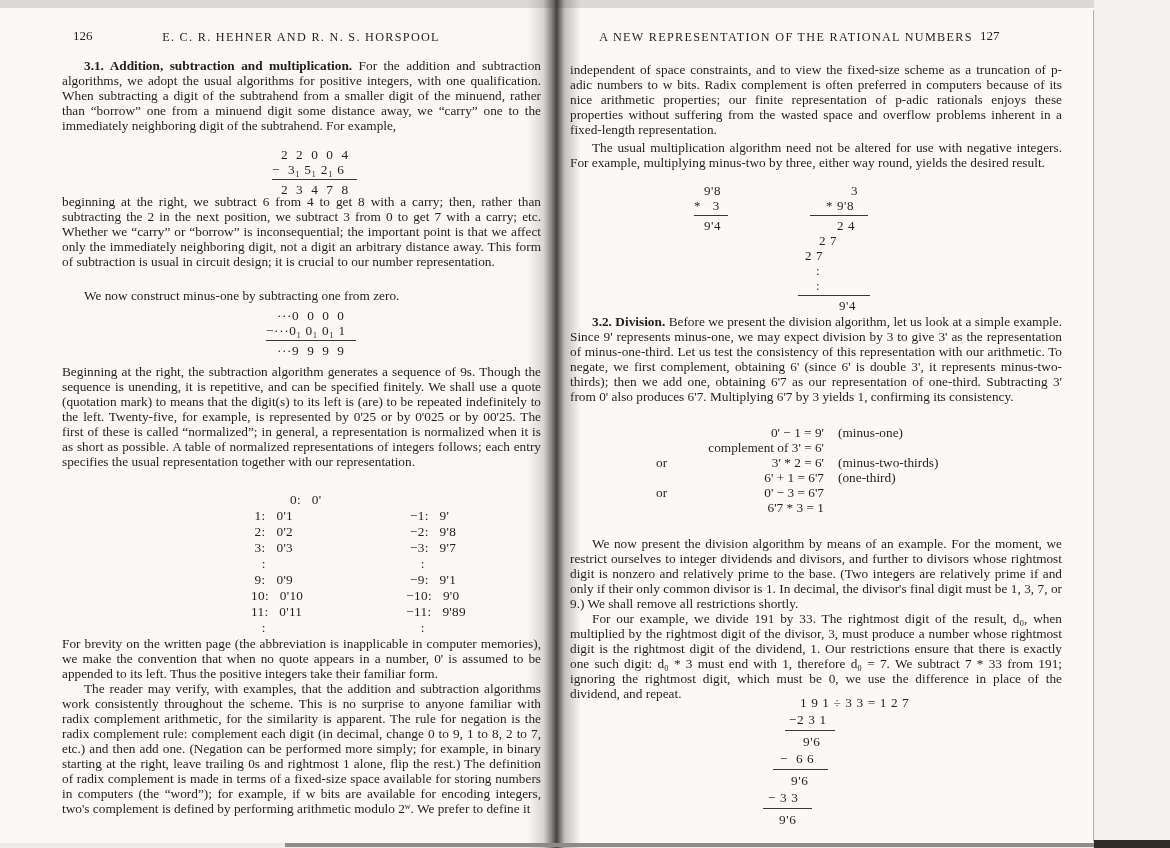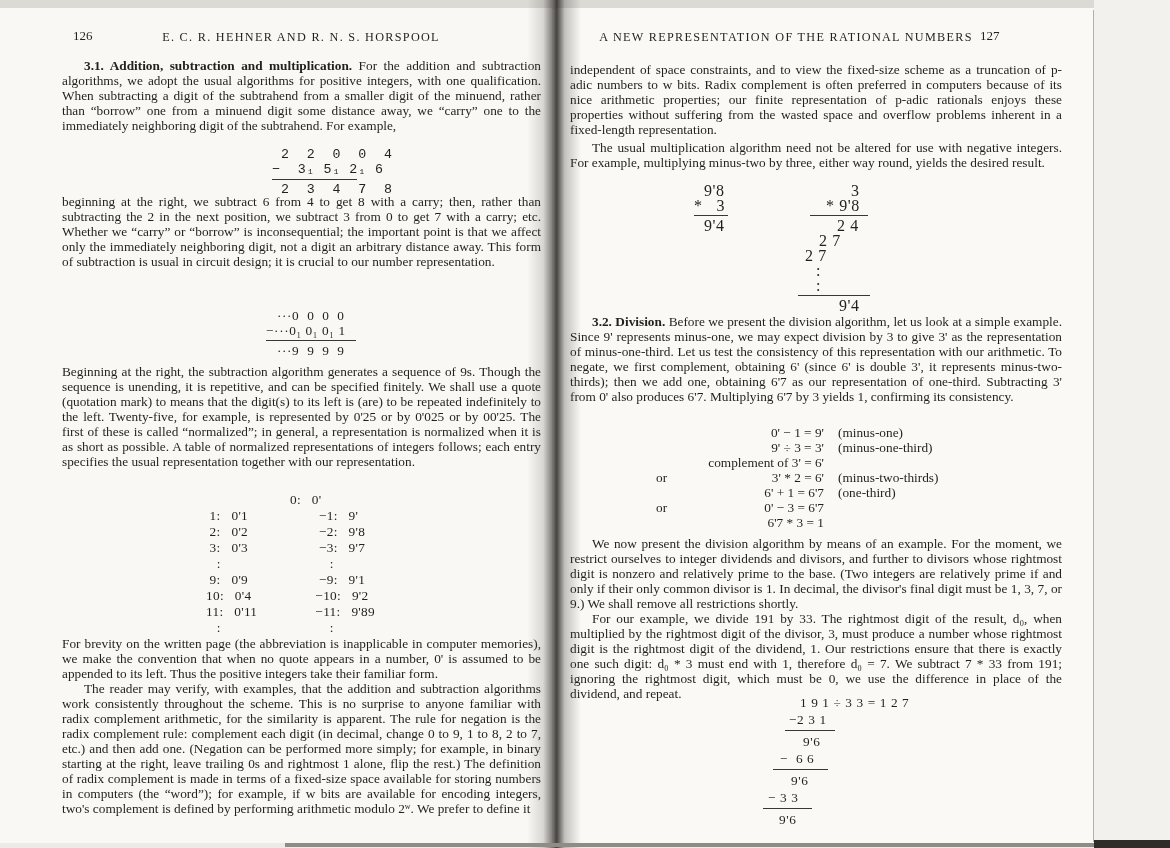--- a/index.html
+++ b/index.html
@@ -24,81 +24,82 @@
   .body-text{font-size:13.3px;line-height:15px;text-align:justify;}
   .indent{text-indent:22px;}
   .lead{font-weight:bold;}
   .runhead{font-size:12.2px;letter-spacing:1.3px;white-space:nowrap;}
   .pagenum{font-size:13px;}
 
   .pre-lines div{white-space:pre;font-size:13.3px;line-height:15px;letter-spacing:0.6px;}
   .rule{height:1px;background:#3a3733;margin-top:2px;margin-bottom:2px;}
 
   .tbl-cols{display:flex;gap:58px;}
-  .tbl-cols .pre-lines div{line-height:16px;letter-spacing:0.3px;}
+  .tbl-cols .pre-lines div{line-height:16px;letter-spacing:0.3px;margin-left:45px;}
 
   .eq-row{display:flex;font-size:13.3px;line-height:15px;}
   .eq-pre{width:38px;}
   .eq-main{width:130px;text-align:right;white-space:nowrap;}
   .eq-note{margin-left:14px;white-space:nowrap;text-align:right;}
 
   .divblock div.ln{white-space:pre;font-size:13.3px;line-height:17px;letter-spacing:0.6px;}
-  .mult .ln{white-space:pre;font-size:16px;line-height:15px;letter-spacing:0.6px;}
+  .mult .ln{white-space:pre;font-size:13px;line-height:15px;letter-spacing:0.6px;}
 </style>
 </head>
 <body>
 
 <div class="top-strip"></div>
 <div class="right-margin-area"></div>
 
 <div class="page page-left">
 
   <div class="blk pagenum" style="left:73px;top:20px;">126</div>
   <div class="blk runhead" style="left:62px;top:22px;width:478px;text-align:center;">E. C. R. HEHNER AND R. N. S. HORSPOOL</div>
 
   <div class="blk body-text" style="left:62px;top:50px;width:479px;"><span class="lead" style="margin-left:22px;">3.1. Addition, subtraction and multiplication.</span><span> For the addition and subtraction algorithms, we adopt the usual algorithms for positive integers, with one qualification. When subtracting a digit of the subtrahend from a smaller digit of the minuend, rather than “borrow” one from a minuend digit some distance away, we “carry” one to the immediately neighboring digit of the subtrahend. For example,</span></div>
 
-  <div class="blk pre-lines" style="left:272px;top:139px;font-family:Liberation Mono, monospace;">
+  <div class="blk pre-lines" style="left:272px;top:139px;">
     <div style="padding-left:9px;">2  2  0  0  4</div>
     <div>−  3₁ 5₁ 2₁ 6</div>
     <div class="rule" style="width:85px;"></div>
     <div style="padding-left:9px;">2  3  4  7  8</div>
   </div>
 
   <div class="blk body-text" style="left:62px;top:186px;width:479px;">beginning at the right, we subtract 6 from 4 to get 8 with a carry; then, rather than subtracting the 2 in the next position, we subtract 3 from 0 to get 7 with a carry; etc. Whether we “carry” or “borrow” is inconsequential; the important point is that we affect only the immediately neighboring digit, not a digit an arbitrary distance away. This form of subtraction is usual in circuit design; it is crucial to our number representation.</div>
 
+  <div class="blk body-text indent" style="left:62px;top:280px;width:479px;">We now construct minus-one by subtracting one from zero.</div>
 
   <div class="blk pre-lines" style="left:266px;top:300px;">
     <div style="padding-left:11px;">···0  0  0  0</div>
     <div>−···0₁ 0₁ 0₁ 1</div>
     <div class="rule" style="width:90px;"></div>
     <div style="padding-left:11px;">···9  9  9  9</div>
   </div>
 
   <div class="blk body-text" style="left:62px;top:356px;width:479px;">Beginning at the right, the subtraction algorithm generates a sequence of 9s. Though the sequence is unending, it is repetitive, and can be specified finitely. We shall use a quote (quotation mark) to means that the digit(s) to its left is (are) to be repeated indefinitely to the left. Twenty-five, for example, is represented by 0'25 or by 0'025 or by 00'25. The first of these is called “normalized”; in general, a representation is normalized when it is as short as possible. A table of normalized representations of integers follows; each entry specifies the usual representation together with our representation.</div>
 
   <div class="blk" style="left:290px;top:484px;font-size:13.3px;white-space:pre;letter-spacing:0.3px;">0:   0'</div>
   <div class="blk tbl-cols" style="left:206px;top:500px;">
     <div class="pre-lines">
         <div> 1:   0'1</div>
         <div> 2:   0'2</div>
         <div> 3:   0'3</div>
         <div>   :</div>
         <div> 9:   0'9</div>
-        <div>10:   0'4</div>
+        <div>10:   0'10</div>
         <div>11:   0'11</div>
         <div>   :</div>
       </div>
     <div class="pre-lines">
         <div> −1:   9'</div>
         <div> −2:   9'8</div>
         <div> −3:   9'7</div>
         <div>    :</div>
         <div> −9:   9'1</div>
-        <div>−10:   9'2</div>
+        <div>−10:   9'0</div>
         <div>−11:   9'89</div>
         <div>    :</div>
       </div>
   </div>
 
   <div class="blk body-text" style="left:62px;top:628px;width:479px;">For brevity on the written page (the abbreviation is inapplicable in computer memories), we make the convention that when no quote appears in a number, 0' is assumed to be appended to its left. Thus the positive integers take their familiar form.</div>
 
   <div class="blk body-text indent" style="left:62px;top:673px;width:479px;">The reader may verify, with examples, that the addition and subtraction algorithms work consistently throughout the scheme. This is no surprise to anyone familiar with radix complement arithmetic, for the similarity is apparent. The rule for negation is the radix complement rule: complement each digit (in decimal, change 0 to 9, 1 to 8, 2 to 7, etc.) and then add one. (Negation can be performed more simply; for example, in binary starting at the right, leave trailing 0s and rightmost 1 alone, flip the rest.) The definition of radix complement is made in terms of a fixed-size space available for storing numbers in computers (the “word”); for example, if w bits are available for encoding integers, two's complement is defined by performing arithmetic modulo 2ʷ. We prefer to define it</div>
 
 </div>
@@ -132,25 +133,20 @@
     <div class="ln" style="padding-left:41px;">9'4</div>
   </div>
 
   <div class="blk body-text" style="left:14px;top:306px;width:492px;"><span class="lead" style="margin-left:22px;">3.2. Division.</span><span> Before we present the division algorithm, let us look at a simple example. Since 9' represents minus-one, we may expect division by 3 to give 3' as the representation of minus-one-third. Let us test the consistency of this representation with our arithmetic. To negate, we first complement, obtaining 6' (since 6' is double 3', it represents minus-two-thirds); then we add one, obtaining 6'7 as our representation of one-third. Subtracting 3' from 0' also produces 6'7. Multiplying 6'7 by 3 yields 1, confirming its consistency.</span></div>
 
   <div class="blk" style="left:100px;top:417px;">
     <div class="eq-row">
       <span class="eq-pre"></span>
         <span class="eq-main">0' − 1 = 9'</span>
         <span class="eq-note">(minus-one)</span>
-    </div>
-    <div class="eq-row">
-      <span class="eq-pre"></span>
-        <span class="eq-main">9' ÷ 3 = 3'</span>
-        <span class="eq-note">(minus-one-third)</span>
     </div>
     <div class="eq-row">
       <span class="eq-pre"></span>
         <span class="eq-main">complement of 3' = 6'</span>
         <span class="eq-note"></span>
     </div>
     <div class="eq-row">
       <span class="eq-pre">or</span>
         <span class="eq-main">3' * 2 = 6'</span>
         <span class="eq-note">(minus-two-thirds)</span>

